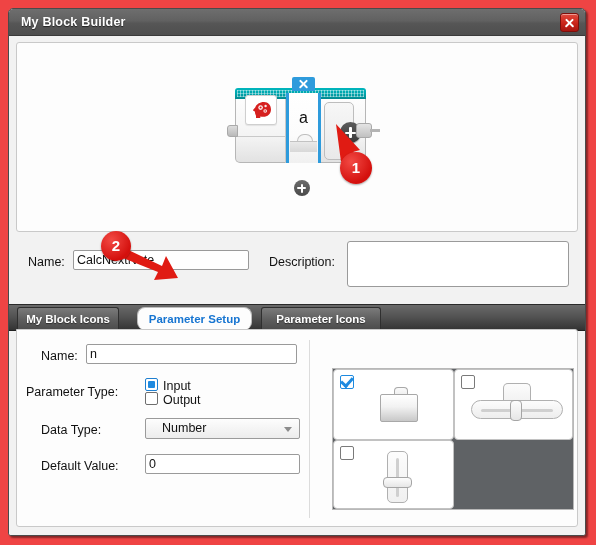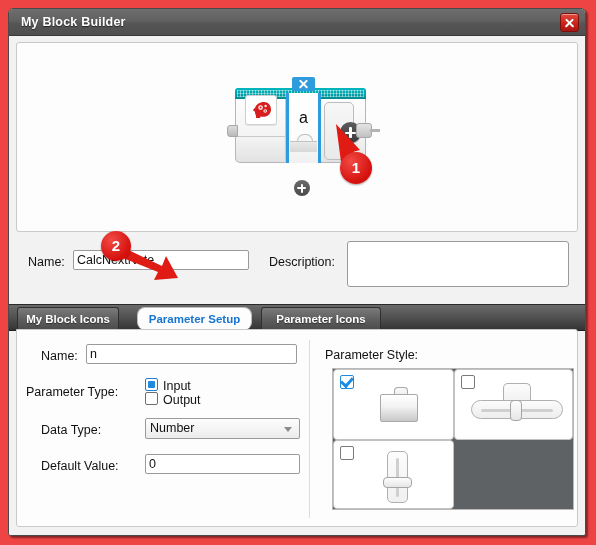--- a/index.html
+++ b/index.html
@@ -232,21 +232,21 @@
   .radiobox.on{border-color:#1e7fd0;}
   .radiobox.on:after{
     content:"";position:absolute;left:2px;top:2px;width:7px;height:7px;
     background:#1e8ae0;border-radius:1px;
   }
   .f-dtype-label{position:absolute;left:24px;top:93px;}
   .dropdown{
     position:absolute;left:128px;top:88px;width:155px;height:21px;
     background:linear-gradient(to bottom,#fdfdfd,#ececec);
     border:1px solid #9a9a9a;border-radius:2px;box-sizing:border-box;
-    font-size:12.5px;color:#111;line-height:19px;padding-left:4px;cursor:pointer;
+    font-size:12.5px;color:#111;line-height:19px;padding-left:16px;cursor:pointer;
   }
   .dropdown .caret{
     position:absolute;right:7px;top:8px;width:0;height:0;
     border-left:4px solid transparent;border-right:4px solid transparent;
     border-top:5px solid #8c8c8c;
   }
   .f-dval-label{position:absolute;left:24px;top:129px;}
   .f-dval-input{
     position:absolute;left:128px;top:124px;width:155px;height:20px;
     background:#fff;border:1px solid #9a9a9a;border-radius:2px;
@@ -422,21 +422,20 @@
 
         <div class="lbl f-dtype-label">Data Type:</div>
         <div class="dropdown">
           <span>Number</span>
           <span class="caret"></span>
         </div>
 
         <div class="lbl f-dval-label">Default Value:</div>
         <input class="f-dval-input" type="text" value="0" style="">
 
-        <div class="ps-label">Parameter Style:</div>
         <div class="ps-grid">
           <div class="ps-cell" id="ps0">
             <span class="ps-check on"></span>
             <span class="g-textbox-tab"></span>
             <span class="g-textbox"></span>
           </div>
           <div class="ps-cell" id="ps1">
             <span class="ps-check"></span>
             <span class="g-htab"></span>
             <span class="g-hbar"></span>

